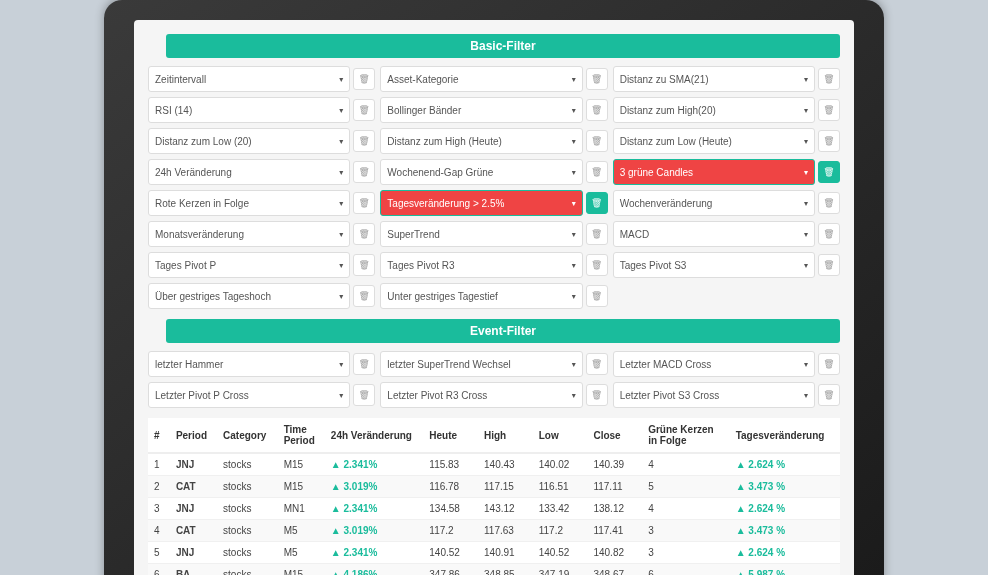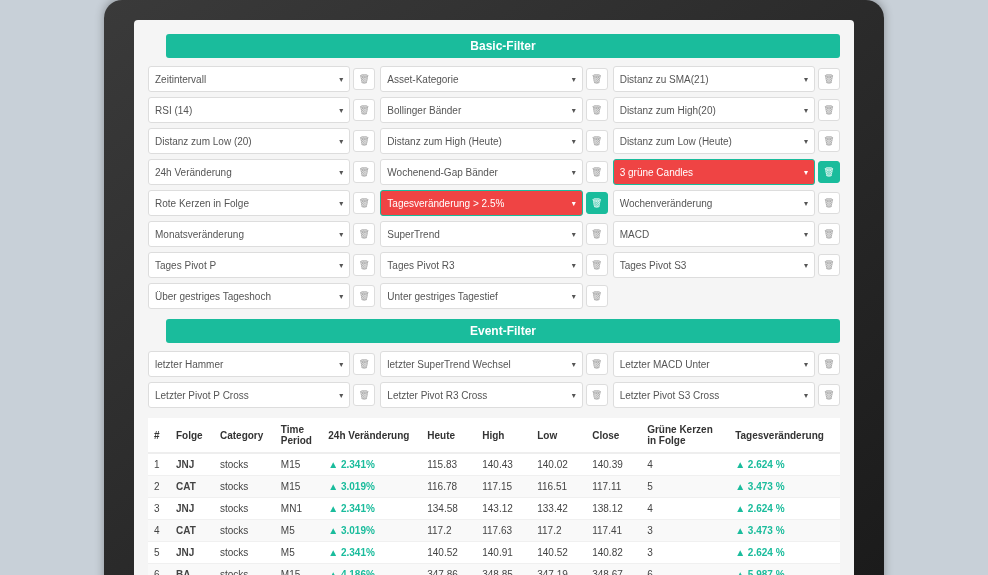--- a/index.html
+++ b/index.html
@@ -248,21 +248,21 @@
 
             <div class="filter-row">
               <div class="filter-select">
                 <span>24h Veränderung</span>
                 <span class="arrow">▾</span>
               </div>
               <div class="filter-delete">🗑</div>
             </div>
             <div class="filter-row">
               <div class="filter-select">
-                <span>Wochenend-Gap Bänder</span>
+                <span>Wochenend-Gap Grüne</span>
                 <span class="arrow">▾</span>
               </div>
               <div class="filter-delete">🗑</div>
             </div>
             <div class="filter-row">
               <div class="filter-select active">
                 <span>3 grüne Candles</span>
                 <span class="arrow">▾</span>
               </div>
               <div class="filter-delete" style="background:#1abc9c;border-color:#1abc9c;color:white;">🗑</div>
@@ -368,21 +368,21 @@
             </div>
             <div class="filter-row">
               <div class="filter-select">
                 <span>letzter SuperTrend Wechsel</span>
                 <span class="arrow">▾</span>
               </div>
               <div class="filter-delete">🗑</div>
             </div>
             <div class="filter-row">
               <div class="filter-select">
-                <span>Letzter MACD Unter</span>
+                <span>Letzter MACD Cross</span>
                 <span class="arrow">▾</span>
               </div>
               <div class="filter-delete">🗑</div>
             </div>
 
             <div class="filter-row">
               <div class="filter-select">
                 <span>Letzter Pivot P Cross</span>
                 <span class="arrow">▾</span>
               </div>
@@ -402,21 +402,21 @@
               </div>
               <div class="filter-delete">🗑</div>
             </div>
           </div>
         </div>
 
         <table class="data-table">
           <thead>
             <tr>
               <th class="col-hash">#</th>
-              <th class="col-asset">Folge</th>
+              <th class="col-asset">Period</th>
               <th class="col-cat">Category</th>
               <th class="col-period">Time Period</th>
               <th class="col-24h">24h Veränderung</th>
               <th class="col-open">Heute</th>
               <th class="col-high">High</th>
               <th class="col-low">Low</th>
               <th class="col-close">Close</th>
               <th class="col-gruen">Grüne Kerzen in Folge</th>
               <th class="col-tages">Tagesveränderung</th>
             </tr>

